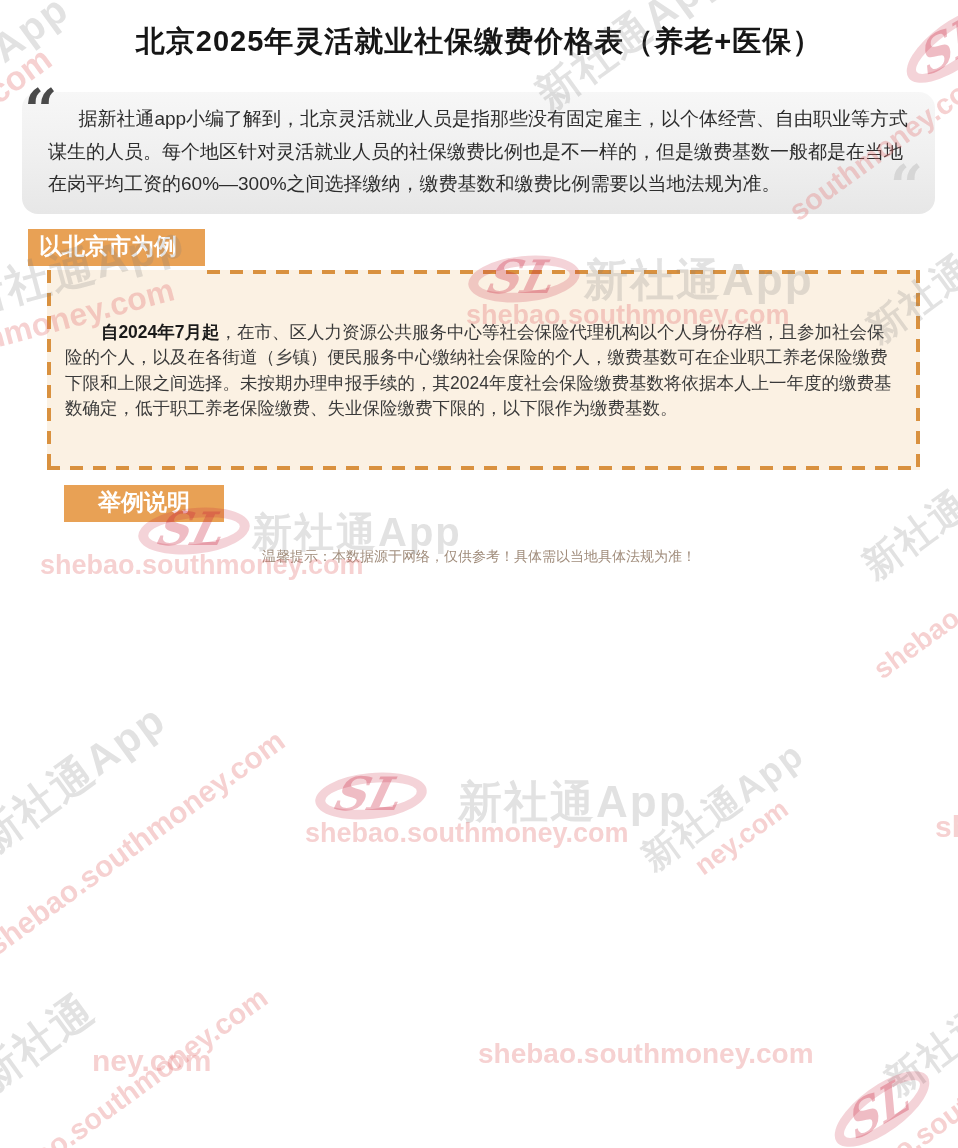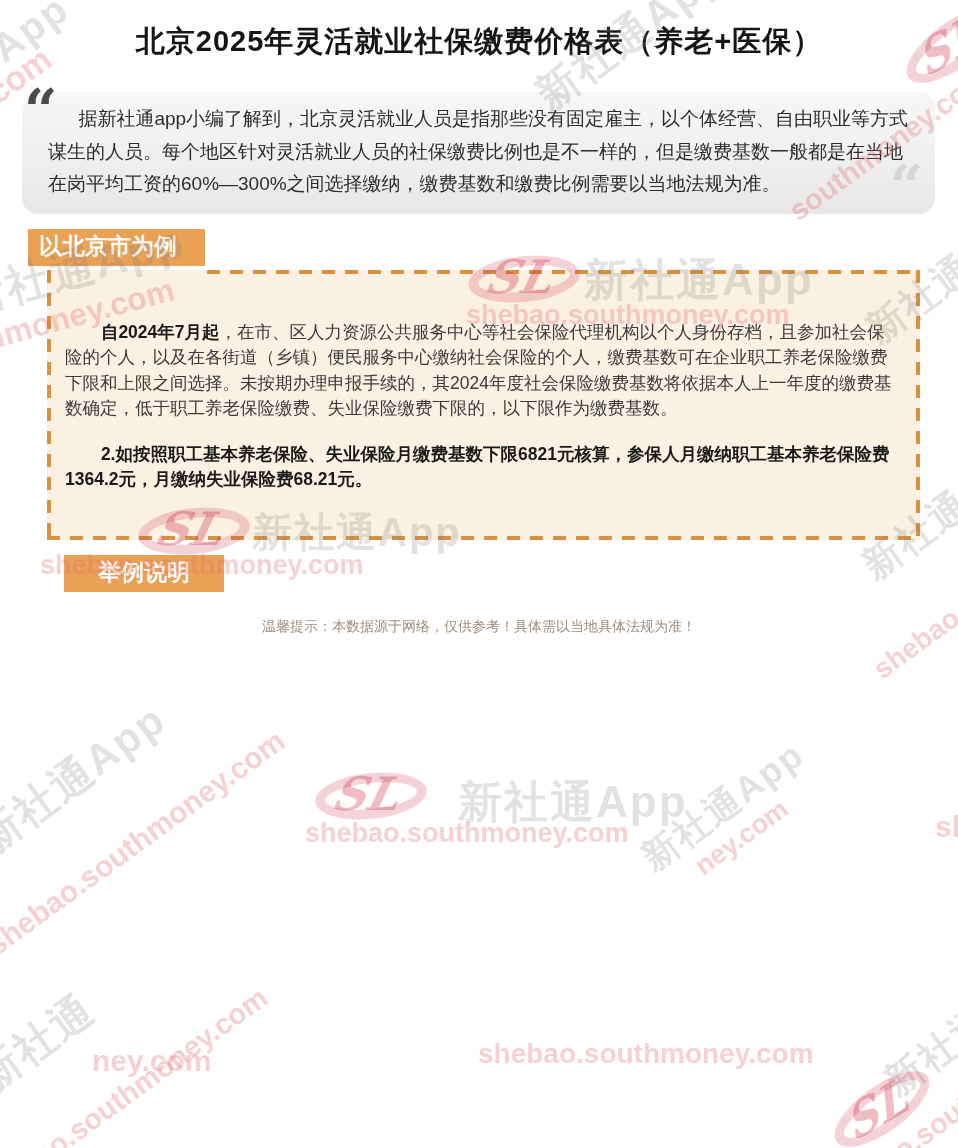--- a/index.html
+++ b/index.html
@@ -128,21 +128,20 @@
   <div class="intro">
     <span class="q q-open">“</span>
     <p>据新社通app小编了解到，北京灵活就业人员是指那些没有固定雇主，以个体经营、自由职业等方式谋生的人员。每个地区针对灵活就业人员的社保缴费比例也是不一样的，但是缴费基数一般都是在当地在岗平均工资的60%—300%之间选择缴纳，缴费基数和缴费比例需要以当地法规为准。</p>
     <span class="q q-close">“</span>
   </div>
 
   <div class="section sec1">
     <div class="sec-label">以北京市为例</div>
     <div class="panel panel-standards">
       <p><b>自2024年7月起</b><span>，在市、区人力资源公共服务中心等社会保险代理机构以个人身份存档，且参加社会保险的个人，以及在各街道（乡镇）便民服务中心缴纳社会保险的个人，缴费基数可在企业职工养老保险缴费下限和上限之间选择。未按期办理申报手续的，其2024年度社会保险缴费基数将依据本人上一年度的缴费基数确定，低于职工养老保险缴费、失业保险缴费下限的，以下限作为缴费基数。</span></p>
-      <p class="bold">2.如按照职工基本养老保险、失业保险月缴费基数下限6821元核算，参保人月缴纳职工基本养老保险费1364.2元，月缴纳失业保险费68.21元。</p>
     </div>
   </div>
 
   <div class="section sec2">
     <div class="sec-label">举例说明</div>
   </div>
 
   <div class="footer">温馨提示：本数据源于网络，仅供参考！具体需以当地具体法规为准！</div>
 
 </div>

